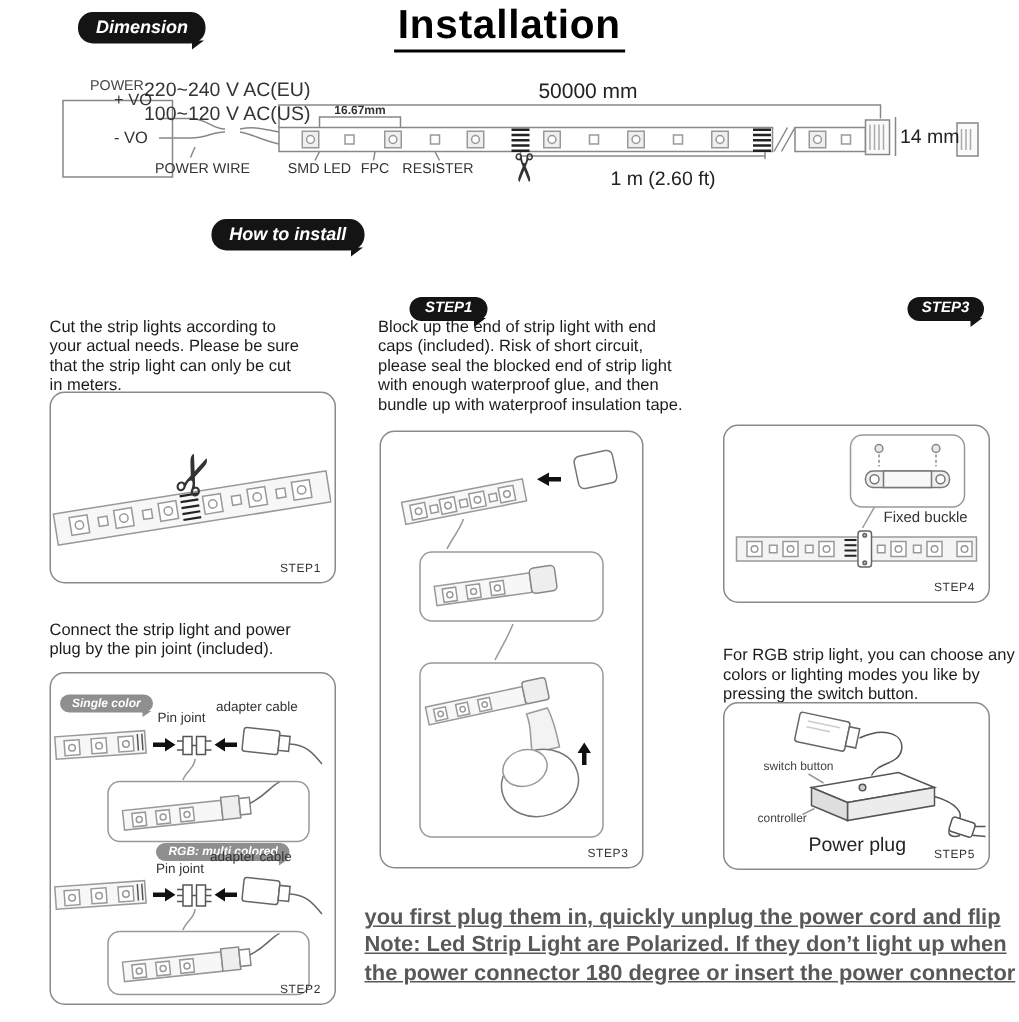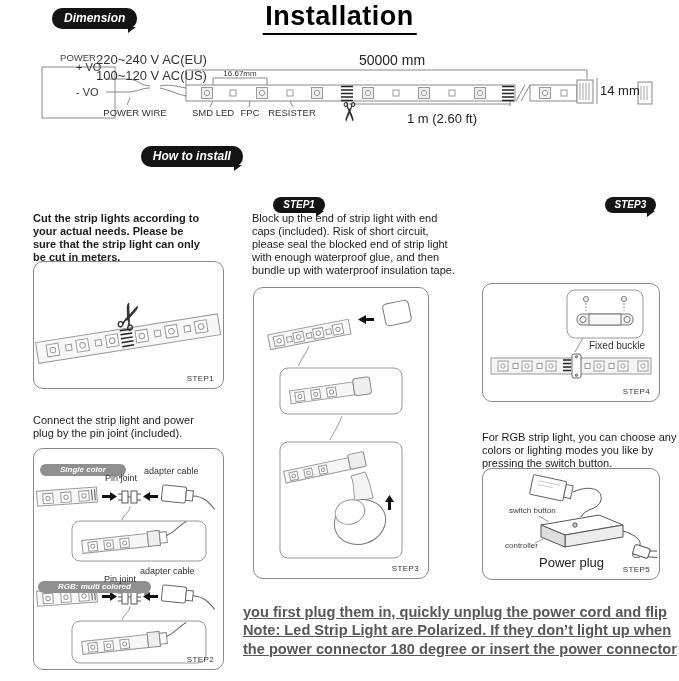--- a/index.html
+++ b/index.html
@@ -7,21 +7,21 @@
         font-family:"Liberation Sans",sans-serif;color:#222;}
   .abs{position:absolute;}
   
   .badge{display:inline-block;background:#141414;color:#fff;font-weight:bold;font-style:italic;
          border-radius:10px;position:relative;white-space:nowrap;}
   .badge.big{font-size:12px;padding:3px 12px 4px;}
   .badge.step{font-size:10px;padding:2px 10px 3px;border-radius:9px;}
   .badge::after{content:"";position:absolute;right:1px;bottom:-4px;
          border-top:6px solid #141414;border-right:8px solid transparent;}
   .subbadge{display:inline-block;background:#8f8f8f;color:#fff;font-weight:bold;font-style:italic;
-         font-size:8px;padding:1px 20px 2px;border-radius:7px;position:relative;white-space:nowrap;}
+         font-size:8px;padding:1px 8px 2px;border-radius:7px;position:relative;white-space:nowrap;}
   .subbadge::after{content:"";position:absolute;right:1px;bottom:-3px;
          border-top:4px solid #8f8f8f;border-right:6px solid transparent;}
   
   .title{font-size:27px;font-weight:bold;color:#000;border-bottom:2px solid #000;
          padding:0 3px 1px;letter-spacing:.5px;white-space:nowrap;}
   
   .steptext{position:absolute;font-size:11px;line-height:12.9px;color:#1c1c1c;}
   
   .fig{position:absolute;border:1px solid #8a8a8a;border-radius:10px;background:#fff;}
   .fig .corner{position:absolute;right:9px;bottom:5px;font-size:8px;color:#333;letter-spacing:.4px;}
@@ -110,35 +110,35 @@
       <g transform="translate(349,72) rotate(90)" fill="#333">
         <text x="-13" y="9" font-size="26">✂</text>
       </g>
     </svg>
     <span class="lbl ctr" style="left:55px;top:10px;width:46px;font-size:9.5px;color:#444;">POWER</span>
     <span class="lbl" style="left:76px;top:19px;font-size:11px;">+ VO</span>
     <span class="lbl" style="left:76px;top:44px;font-size:11px;">- VO</span>
     <span class="lbl" style="left:96px;top:10px;font-size:13px;font-weight:500;color:#333;">220~240 V AC(EU)</span>
     <span class="lbl" style="left:96px;top:26px;font-size:13px;font-weight:400;color:#333;">100~120 V AC(US)</span>
     <span class="lbl ctr" style="left:100px;top:65px;width:70px;font-size:9.5px;">POWER WIRE</span>
-    <span class="lbl ctr" style="left:215px;top:27px;width:50px;font-size:8px;">16.67mm</span>
+    <span class="lbl ctr" style="left:215px;top:27px;width:50px;font-size:8px;font-weight:bold;">16.67mm</span>
     <span class="lbl ctr" style="left:190px;top:65px;width:46px;font-size:9.5px;">SMD LED</span>
     <span class="lbl ctr" style="left:236px;top:65px;width:28px;font-size:9.5px;">FPC</span>
     <span class="lbl ctr" style="left:268px;top:65px;width:48px;font-size:9.5px;">RESISTER</span>
     <span class="lbl ctr" style="left:337px;top:10px;width:110px;font-size:14px;color:#222;">50000 mm</span>
     <span class="lbl ctr" style="left:387px;top:69px;width:110px;font-size:13px;color:#222;">1 m (2.60 ft)</span>
     <span class="lbl" style="left:600px;top:41px;font-size:13px;color:#222;">14 mm</span>
   </div>
 
   
   <span class="badge big abs" style="left:7px;top:146px;">How to install</span>
 
   
   <span class="badge step abs" style="left:33px;top:194px;">STEP1</span>
-  <div class="steptext" style="left:33px;top:212px;width:172px;font-weight:bold;">Cut the strip lights according to your actual needs. Please be sure that the strip light can only be cut in meters.</div>
+  <div class="steptext" style="left:33px;top:212px;width:172px;">Cut the strip lights according to your actual needs. Please be sure that the strip light can only be cut in meters.</div>
   <div class="fig" style="left:33px;top:261px;width:189px;height:126px;">
     <svg width="187" height="124" viewBox="0 0 187 124">
       <g transform="rotate(-9 95 76)">
         <rect x="2" y="66" width="184" height="21" fill="#f7f7f7" stroke="#999"></rect>
         <g stroke="#999" fill="#fff">
           <rect x="12" y="70" width="12" height="12"></rect>
             <circle cx="18" cy="76" r="2.8"></circle>
           <rect x="42" y="70" width="12" height="12"></rect>
             <circle cx="48" cy="76" r="2.8"></circle>
           <rect x="72" y="70" width="12" height="12"></rect>

